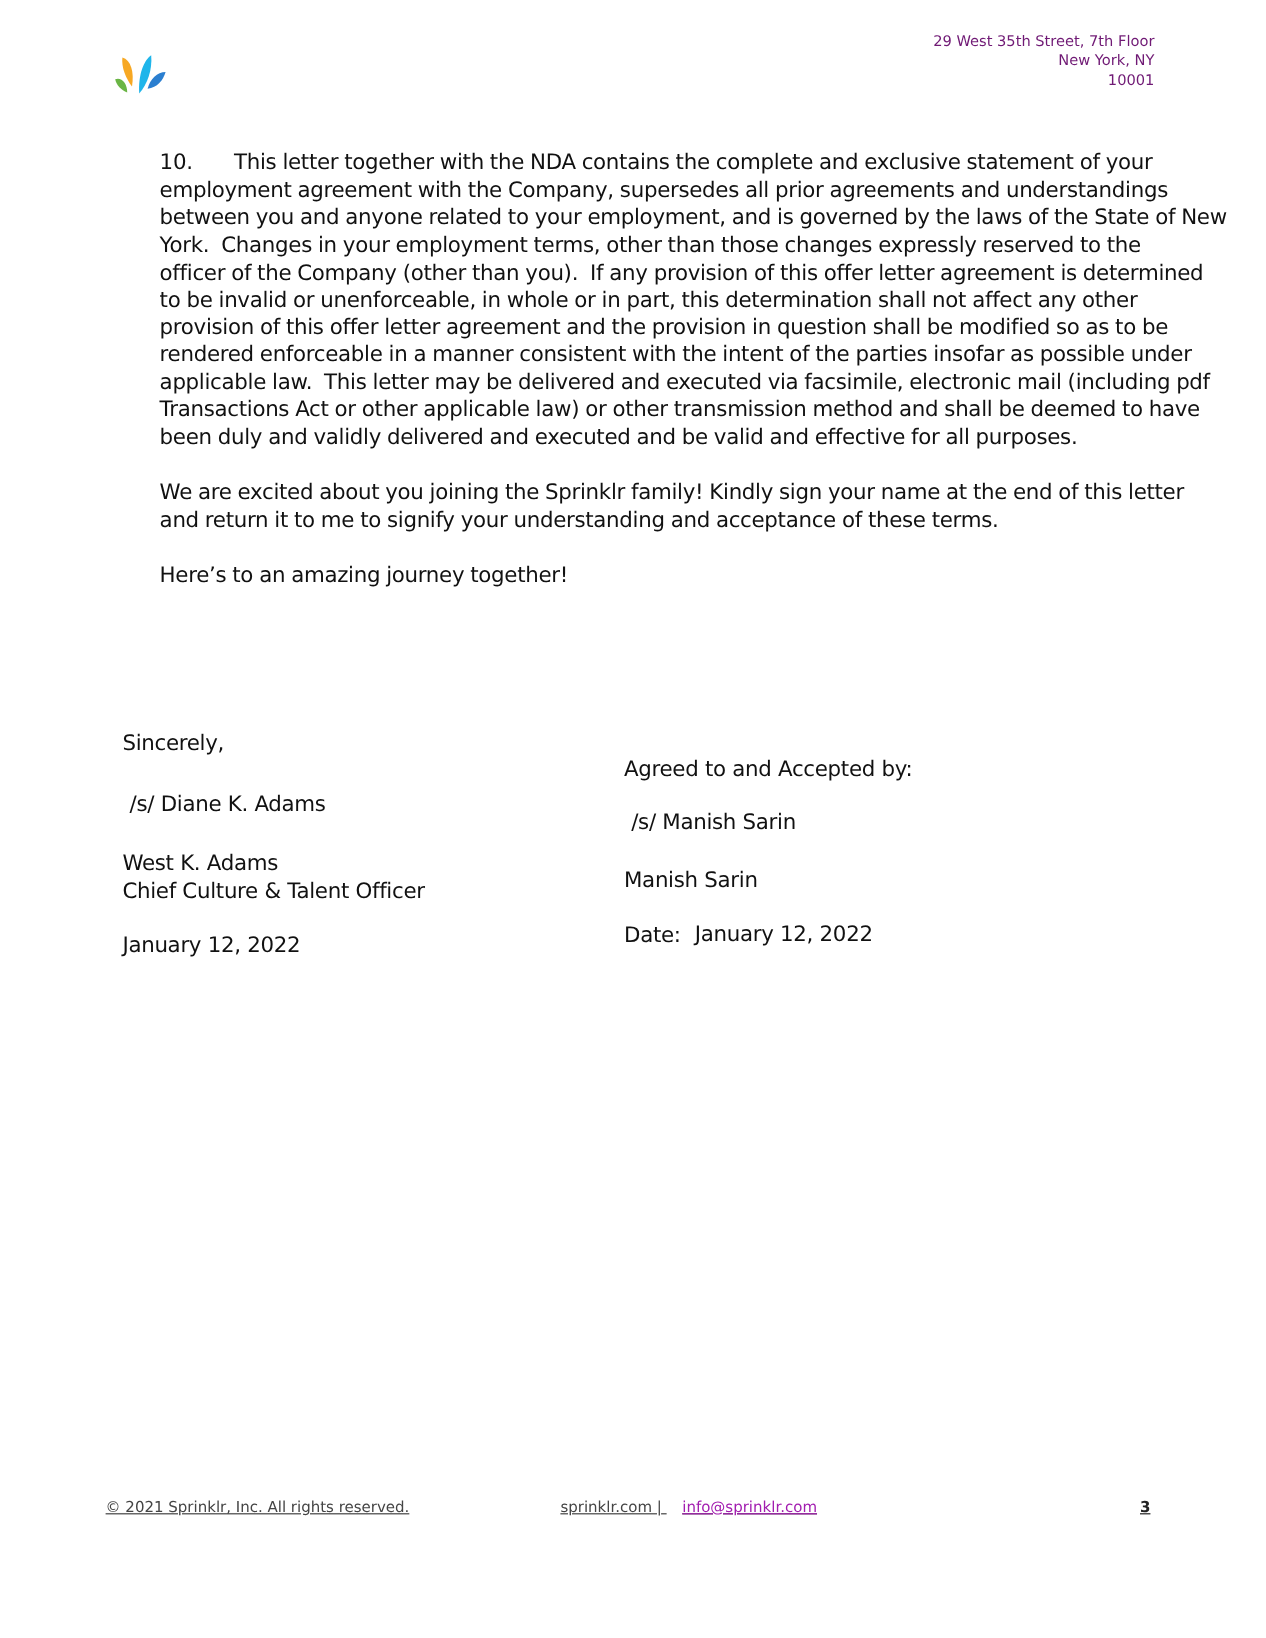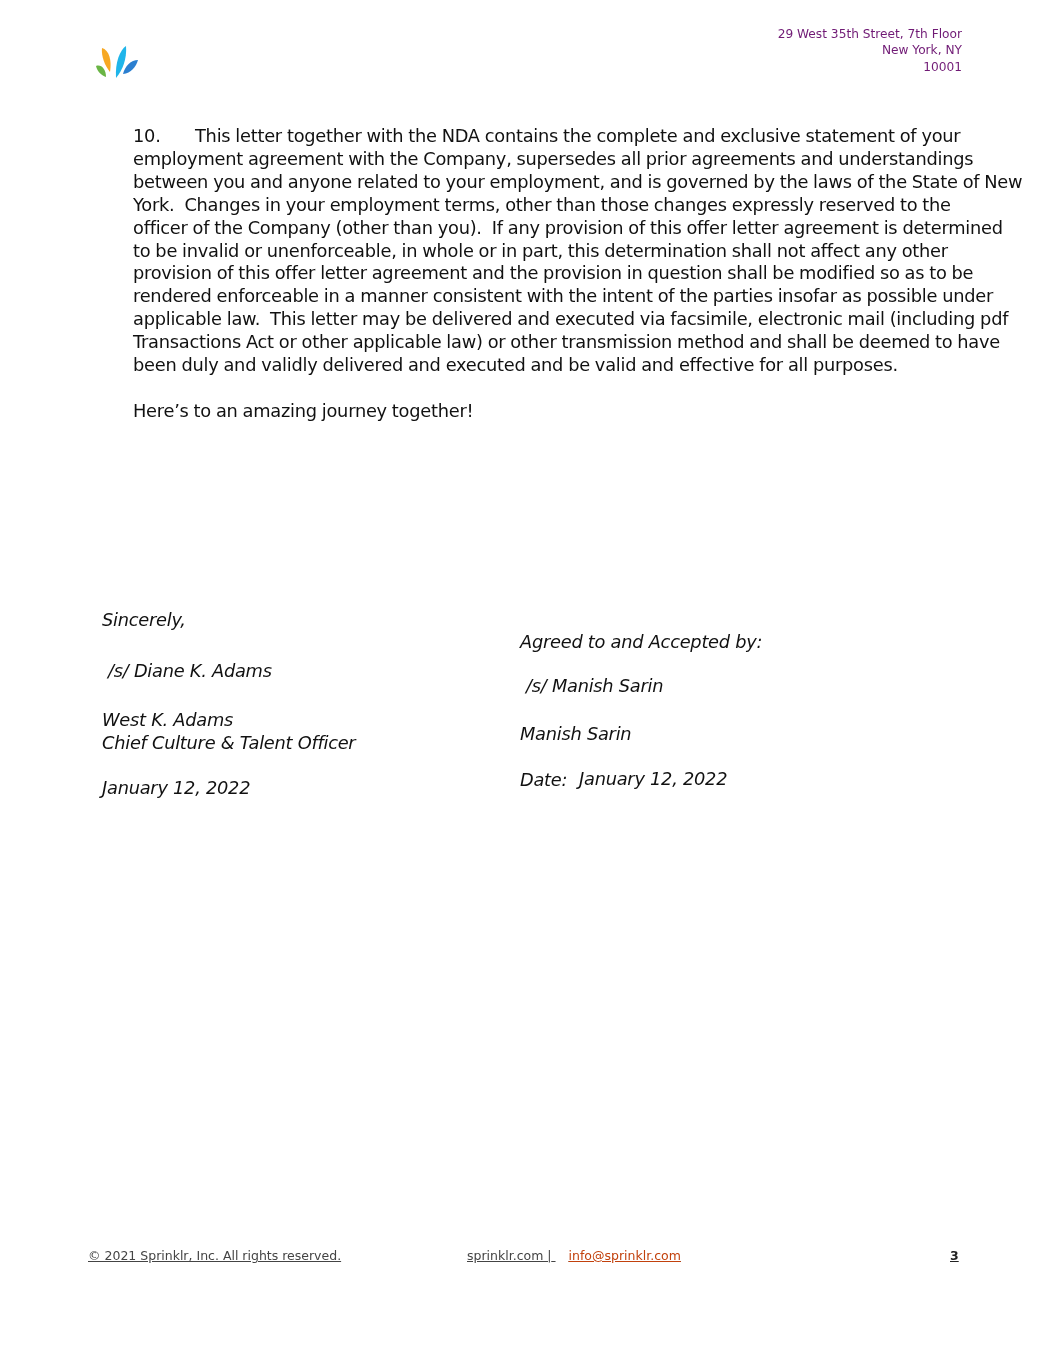--- a/index.html
+++ b/index.html
@@ -13,25 +13,25 @@
       font-size: 12.2px; line-height: 16.3px; color: #701a75;
     }
     .address div { white-space: nowrap; }
     .body-text {
       position: absolute; left: 93px; top: 125px; width: 880px;
       font-size: 17.8px; line-height: 22.9px; letter-spacing: -0.25px; word-spacing: -0.4px; margin-left: 40px;
     }
     .para-line { white-space: pre; }
     .para-num { display: inline-block; width: 62px; }
     .para-block { margin-bottom: 23px; }
-    .sig { position: absolute; font-size: 17.8px; line-height: 22.9px; letter-spacing: -0.25px; white-space: pre; font-style: italic; }
+    .sig { position: absolute; font-size: 17.8px; line-height: 22.9px; letter-spacing: -0.25px; white-space: pre; }
     .footer {
       position: absolute; top: 1248px; font-size: 12.5px; color: #444444; white-space: nowrap; text-decoration: underline;
     }
-    .footer a { color: #c2410c; text-decoration: underline; padding-left: 13px; }
+    .footer a { color: #a21caf; text-decoration: underline; padding-left: 13px; }
     .page-num { font-weight: bold; color: #222222; }
   </style>
 </head>
 <body>
 
 <div class="logo">
   <svg width="48" height="38" viewBox="0 0 48 38">
     <path d="M3 24 C 8 22, 13 27, 13 35 C 8 33, 4 29, 3 24 Z" fill="#6ab545"></path>
     <path d="M9 6 C 16 8, 19 18, 17 30 C 12 24, 8 14, 9 6 Z" fill="#f7a823"></path>
     <path d="M33 4 C 27 8, 22 20, 23 36 C 30 28, 34 16, 33 4 Z" fill="#1fb5ea"></path>
@@ -52,20 +52,24 @@
     <div class="para-line">between you and anyone related to your employment, and is governed by the laws of the State of New</div>
     <div class="para-line">York.  Changes in your employment terms, other than those changes expressly reserved to the</div>
     <div class="para-line">officer of the Company (other than you).  If any provision of this offer letter agreement is determined</div>
     <div class="para-line">to be invalid or unenforceable, in whole or in part, this determination shall not affect any other</div>
     <div class="para-line">provision of this offer letter agreement and the provision in question shall be modified so as to be</div>
     <div class="para-line">rendered enforceable in a manner consistent with the intent of the parties insofar as possible under</div>
     <div class="para-line">applicable law.  This letter may be delivered and executed via facsimile, electronic mail (including pdf</div>
     <div class="para-line">Transactions Act or other applicable law) or other transmission method and shall be deemed to have</div>
     <div class="para-line">been duly and validly delivered and executed and be valid and effective for all purposes.</div>
   </div>
+  <div class="para-block">
+    <div class="para-line">We are excited about you joining the Sprinklr family! Kindly sign your name at the end of this letter</div>
+    <div class="para-line">and return it to me to signify your understanding and acceptance of these terms.</div>
+  </div>
   <div class="para-line">Here’s to an amazing journey together!</div>
 </div>
 
 <div class="sig" style="left:102px; top:609px;">Sincerely,</div>
 <div class="sig" style="left:108px; top:660px;">/s/ Diane K. Adams</div>
 <div class="sig" style="left:102px; top:709px;">West K. Adams</div>
 <div class="sig" style="left:102px; top:732px;">Chief Culture &amp; Talent Officer</div>
 <div class="sig" style="left:102px; top:777px;">January 12, 2022</div>
 
 <div class="sig" style="left:520px; top:631px;">Agreed to and Accepted by:</div>

